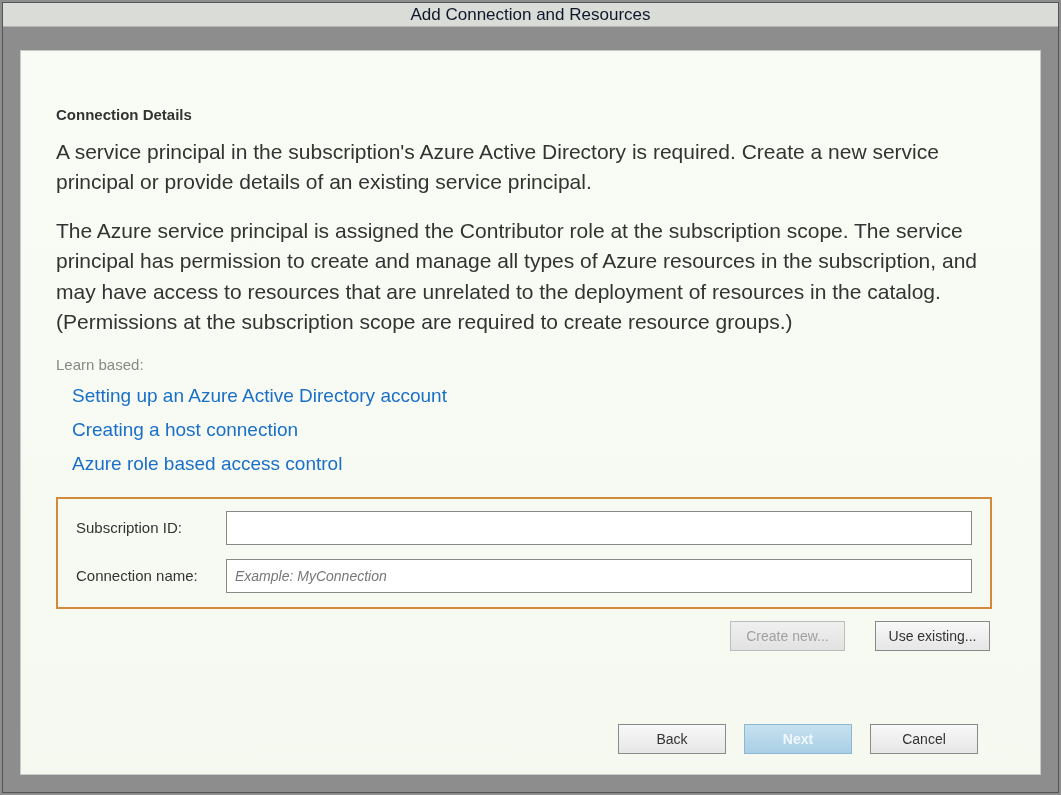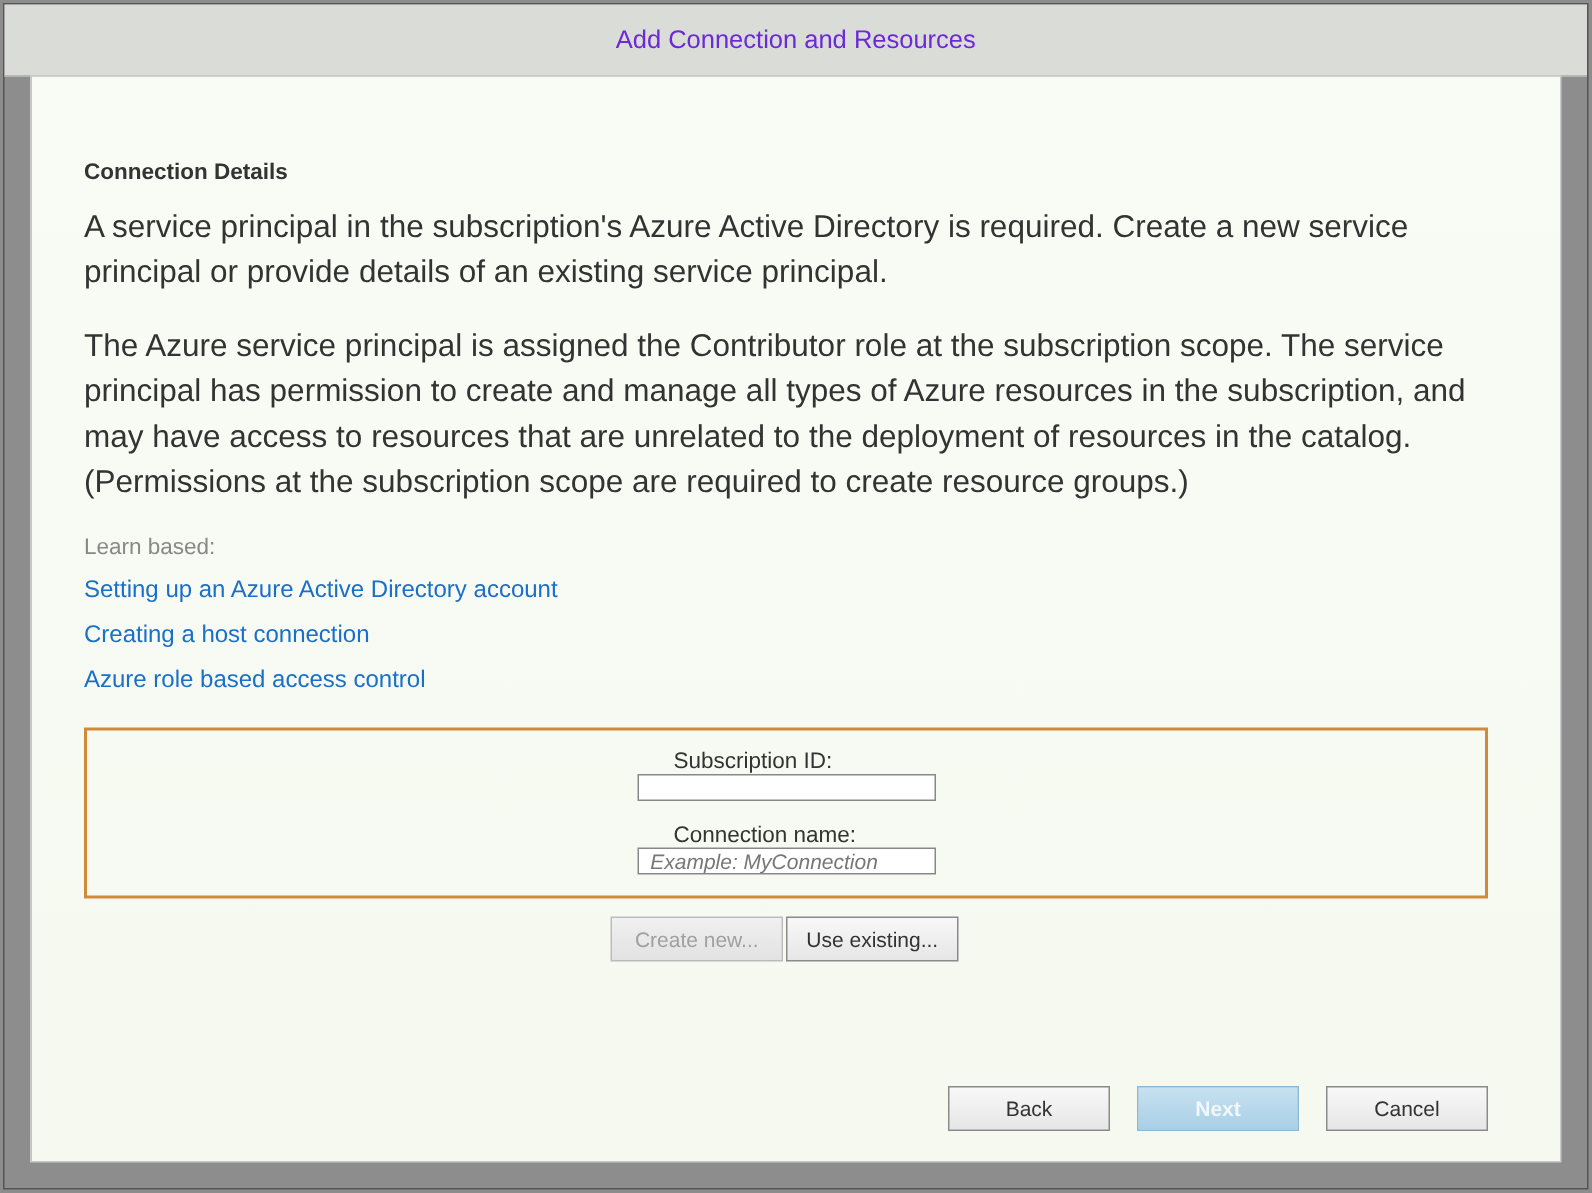--- a/index.html
+++ b/index.html
@@ -13,27 +13,27 @@
     }
     .outer-frame {
       width: 1057px;
       height: 791px;
       margin: 2px;
       border: 1px solid #555;
       background: #8d8d8d;
       position: relative;
     }
     .titlebar {
-      height: 48px;
+      height: 24px;
       background: #d9dcd7;
       display: flex;
       align-items: center;
       justify-content: center;
       font-size: 17px;
-      color: #6d28d9;
+      color: #0f172a;
       border-bottom: 1px solid #b5b5b5;
     }
     .content-panel {
       position: absolute;
       left: 17px;
       top: 47px;
       right: 17px;
       bottom: 17px;
       background: linear-gradient(to bottom, #f9fcf5, #f5f9f0);
       border: 1px solid #c9c9c9;
@@ -97,36 +97,36 @@
       color: #333;
       margin-bottom: 18px;
     }
     .learn-more-label {
       font-size: 15px;
       color: #888;
       margin-bottom: 12px;
     }
     .link {
       display: block;
-      font-size: 16px;
+      font-size: 19px;
       color: #1a6fc9;
       text-decoration: none;
       margin-bottom: 12px;
       cursor: pointer;
+      margin-left: 16px;
     }
     .highlight-box {
       border: 2px solid #d28a3a;
       padding: 12px 18px 14px 18px;
       margin-top: 10px;
     }
     .form-row {
       display: flex;
       align-items: center;
       margin-bottom: 14px;
-      flex-direction: column;
     }
     .form-row:last-child { margin-bottom: 0; }
     .form-label {
       width: 150px;
       font-size: 15px;
       color: #333;
     }
     .form-input {
       flex: 1;
       height: 34px;
@@ -136,22 +136,22 @@
       font-size: 14px;
       font-family: inherit;
       color: #333;
     }
     .form-input::placeholder {
       font-style: italic;
       color: #777;
     }
     .two-btn-row {
       display: flex;
-      justify-content: center;
-      gap: 2px;
+      justify-content: flex-end;
+      gap: 30px;
       margin-top: 12px;
       padding-right: 2px;
     }
     .btn {
       min-width: 115px;
       height: 30px;
       border: 1px solid #8a8a8a;
       background: linear-gradient(to bottom, #f8f8f8, #e6e6e6);
       font-size: 14px;
       color: #333;
@@ -160,21 +160,21 @@
     }
     .btn:disabled {
       color: #a0a0a0;
       background: linear-gradient(to bottom, #f0f0f0, #e2e2e2);
       border-color: #bcbcbc;
       cursor: default;
     }
     .footer-btns {
       position: absolute;
       bottom: 20px;
-      right: 48px;
+      right: 62px;
       display: flex;
       gap: 18px;
     }
     .btn.wide { min-width: 108px; }
     .btn.primary-muted {
       background: linear-gradient(to bottom, #c7e1f0, #a9cfe6);
       border: 1px solid #8cb8d4;
       color: #f0f8fd;
       font-weight: bold;
     }

